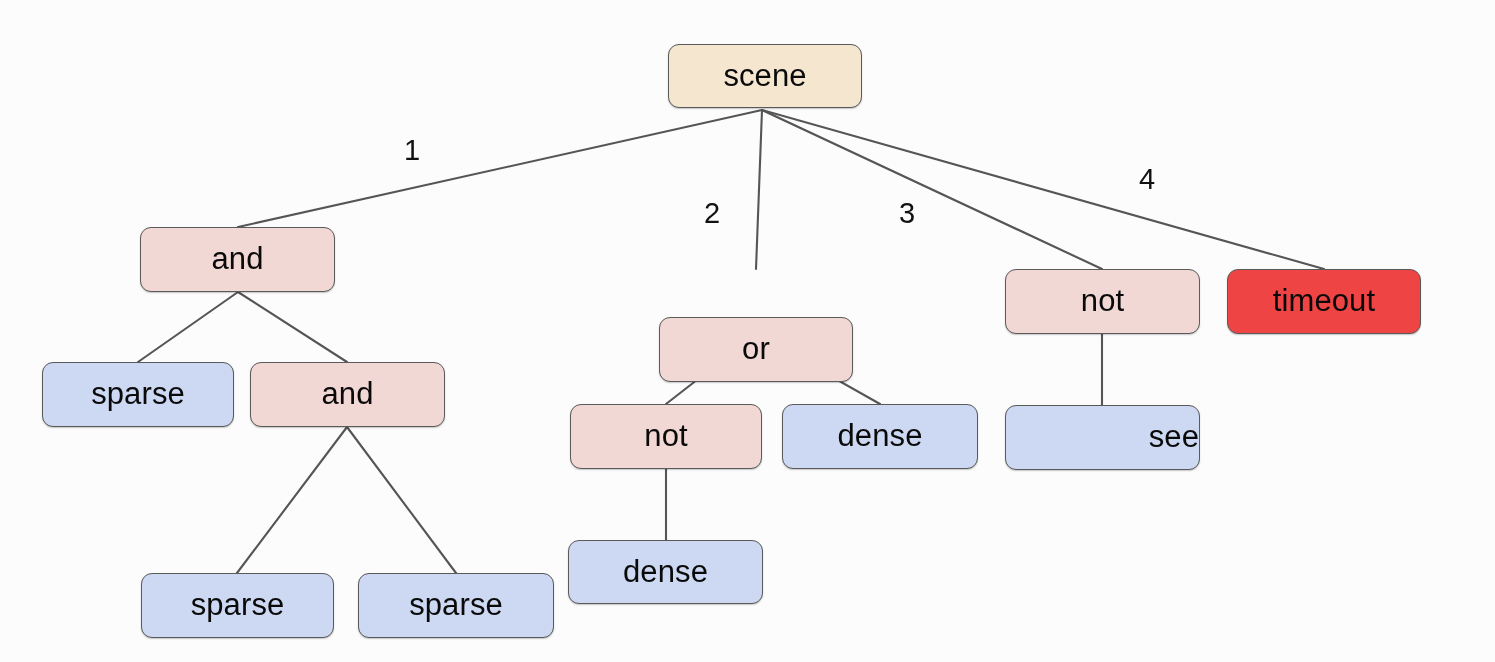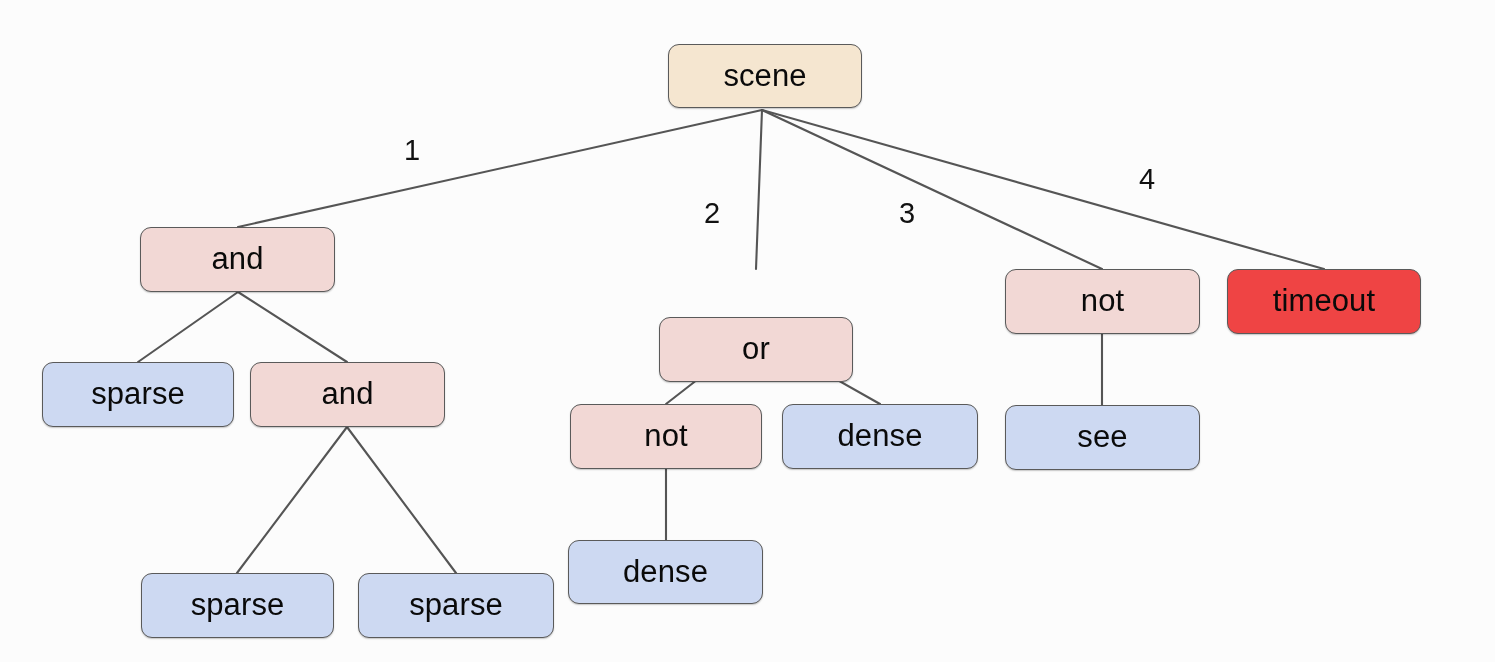--- a/index.html
+++ b/index.html
@@ -94,21 +94,21 @@
       </div>
       <div class="tree-node" style="left: 250px; top: 362px; width: 195px; height: 65px; background: rgb(242, 216, 213);">
         <span class="node-label">and</span>
       </div>
       <div class="tree-node" style="left: 570px; top: 404px; width: 192px; height: 65px; background: rgb(242, 216, 213);">
         <span class="node-label">not</span>
       </div>
       <div class="tree-node" style="left: 782px; top: 404px; width: 196px; height: 65px; background: rgb(205, 217, 242);">
         <span class="node-label">dense</span>
       </div>
-      <div class="tree-node" style="left: 1005px; top: 405px; width: 195px; height: 65px; background: rgb(205, 217, 242);">
+      <div class="tree-node" style="left: 1005px; top: 405px; width: 195px; height: 65px; background: rgb(205, 217, 242); justify-content: flex-end;">
         <span class="node-label">see</span>
       </div>
       <div class="tree-node" style="left: 141px; top: 573px; width: 193px; height: 65px; background: rgb(205, 217, 242);">
         <span class="node-label">sparse</span>
       </div>
       <div class="tree-node" style="left: 358px; top: 573px; width: 196px; height: 65px; background: rgb(205, 217, 242);">
         <span class="node-label">sparse</span>
       </div>
       <div class="tree-node" style="left: 568px; top: 540px; width: 195px; height: 64px; background: rgb(205, 217, 242);">
         <span class="node-label">dense</span>

